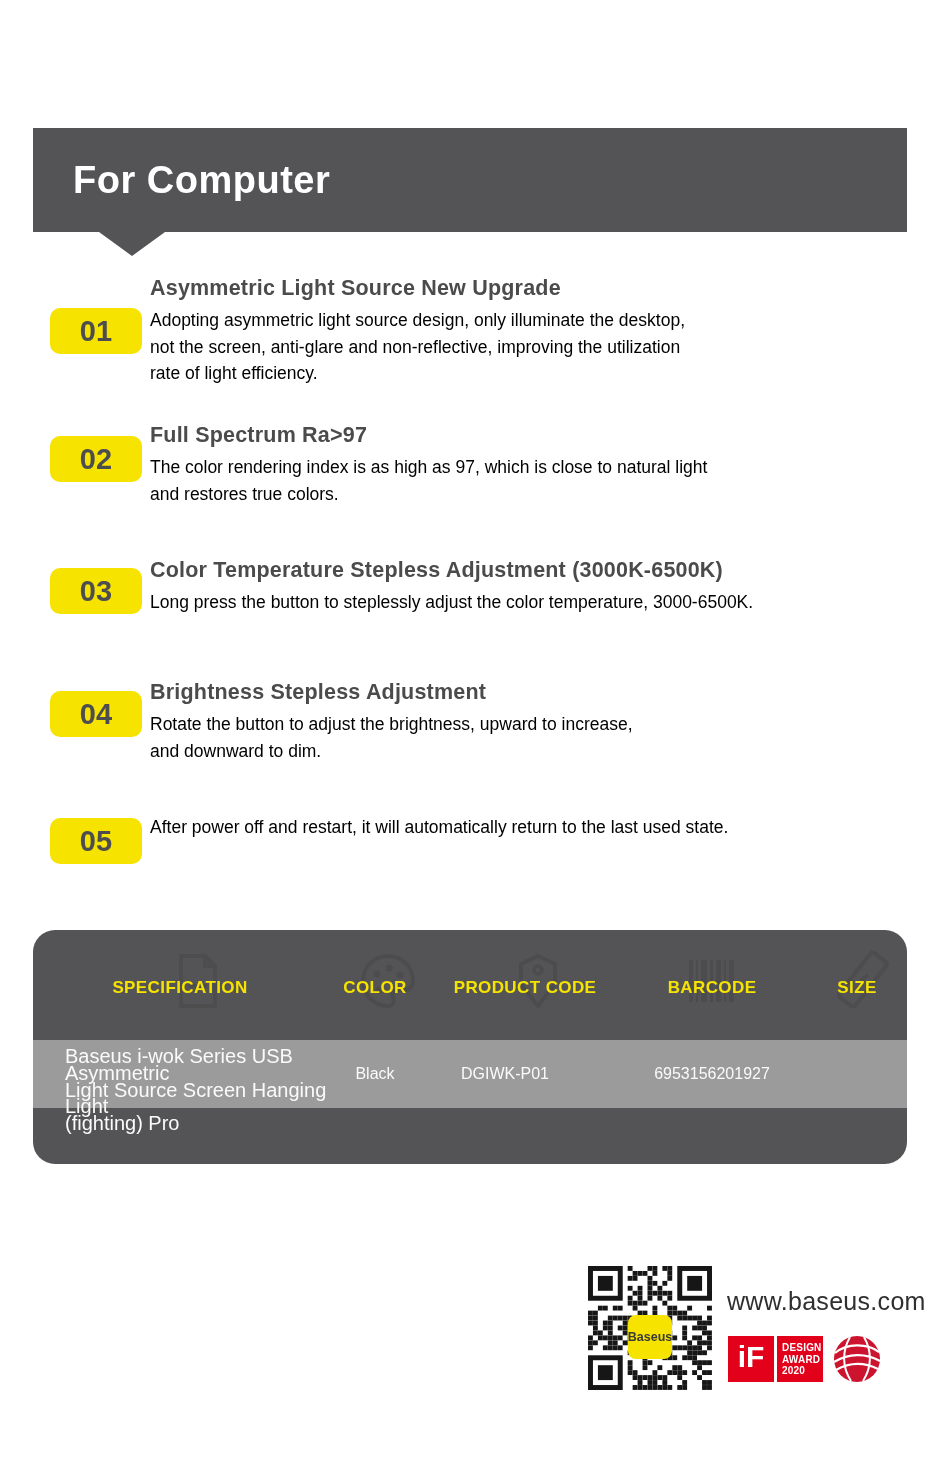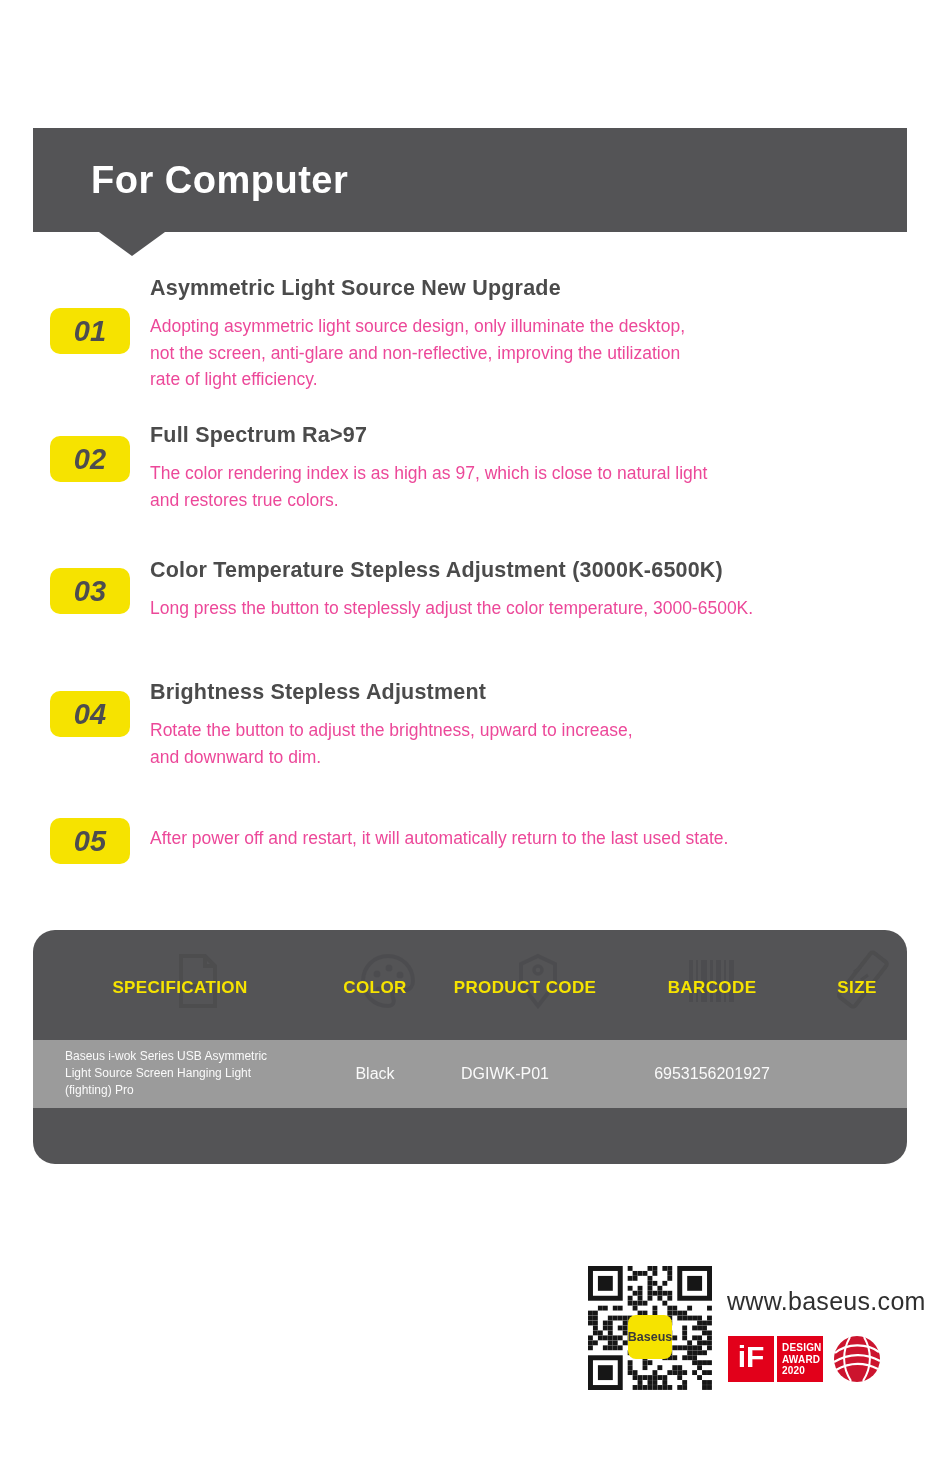--- a/index.html
+++ b/index.html
@@ -5,56 +5,56 @@
   * { margin:0; padding:0; box-sizing:border-box; }
   html,body { background:#fff; }
   .page {
     position:relative; width:930px; height:1457px; margin:0 auto;
     background:#ffffff; overflow:hidden;
     font-family:"Liberation Sans","DejaVu Sans",sans-serif;
   }
   
   .banner {
     position:absolute; left:33px; top:128px; width:874px; height:104px;
-    background:#545456; display:flex; align-items:center; padding-left:58px;
+    background:#545456; display:flex; align-items:center; padding-left:40px;
   }
   .banner h1 { color:#ffffff; font-size:38px; font-weight:700; letter-spacing:0.5px; }
   .pointer {
     position:absolute; left:99px; top:232px; width:0; height:0;
     border-left:33px solid transparent; border-right:33px solid transparent;
     border-top:24px solid #545456;
   }
   
   .feature { position:absolute; left:150px; right:30px; }
   .f1 { top:274px; } .f2 { top:421px; } .f3 { top:556px; } .f4 { top:678px; } .f5 { top:814px; }
   .feature h2 { font-size:21.5px; line-height:28px; color:#4b4b4b; font-weight:700; margin-bottom:5px; letter-spacing:0.2px; }
-  .feature p { font-size:17.5px; line-height:26.5px; color:#ec4899; white-space:pre-line;margin-top:11px; }
+  .feature p { font-size:17.5px; line-height:26.5px; color:#000000; white-space:pre-line; }
   .badge {
-    position:absolute; left:-100px; width:80px; height:46px; border-radius:10px;
+    position:absolute; left:-100px; width:92px; height:46px; border-radius:10px;
     background:#f6e300; color:#4d4d4f; font-size:29px; font-weight:700;
-    display:flex; align-items:center; justify-content:center;font-style:italic;
+    display:flex; align-items:center; justify-content:center;
   }
   .f1 .badge { top:34px; } .f2 .badge { top:15px; } .f3 .badge { top:12px; }
   .f4 .badge { top:13px; } .f5 .badge { top:4px; }
   
   .spec-panel {
     position:absolute; left:33px; top:930px; width:874px; height:234px;
     background:#545456; border-radius:22px; overflow:hidden;padding-left:31px;
   }
   .ch {
     position:absolute; top:48px; transform:translateX(-50%);
     color:#f6e300; font-size:17px; font-weight:700; letter-spacing:0.4px;
     z-index:2; white-space:nowrap;
   }
   .ch1 { left:147px; } .ch2 { left:342px; } .ch3 { left:492px; } .ch4 { left:679px; } .ch5 { left:824px; }
   .cicon { position:absolute; top:20px; transform:translateX(-50%); z-index:1; opacity:0.55; }
   .ci1 { left:165px; } .ci2 { left:355px; } .ci3 { left:505px; } .ci4 { left:679px; } .ci5 { left:830px; }
   .spec-row { position:absolute; left:0; top:110px; width:874px; height:68px; background:#9b9b9b; }
   .cell { position:absolute; color:#fafafa; }
-  .cell-spec { left:32px; top:8px; width:280px; font-size:12px; line-height:16.8px; white-space:pre-line; }
+  .cell-spec { left:32px; top:8px; width:280px; font-size:20px; line-height:16.8px; white-space:pre-line; }
   .cell-center { transform:translateX(-50%); top:0; line-height:68px; font-size:16px; white-space:nowrap; }
   .cc2 { left:342px; } .cc3 { left:472px; } .cc4 { left:679px; } .cc5 { left:824px; }
   
   .qr { position:absolute; left:588px; top:1266px; width:124px; height:124px; }
   .qr-center {
     position:absolute; left:40px; top:49px; width:44px; height:44px;
     background:#f6e300; border-radius:8px; display:flex; align-items:center; justify-content:center;
     font-size:12.5px; font-weight:700; color:#3a3a3a;
   }
   .website { position:absolute; left:727px; top:1287px; font-size:25px; color:#2f2f2f; letter-spacing:0.3px; }

